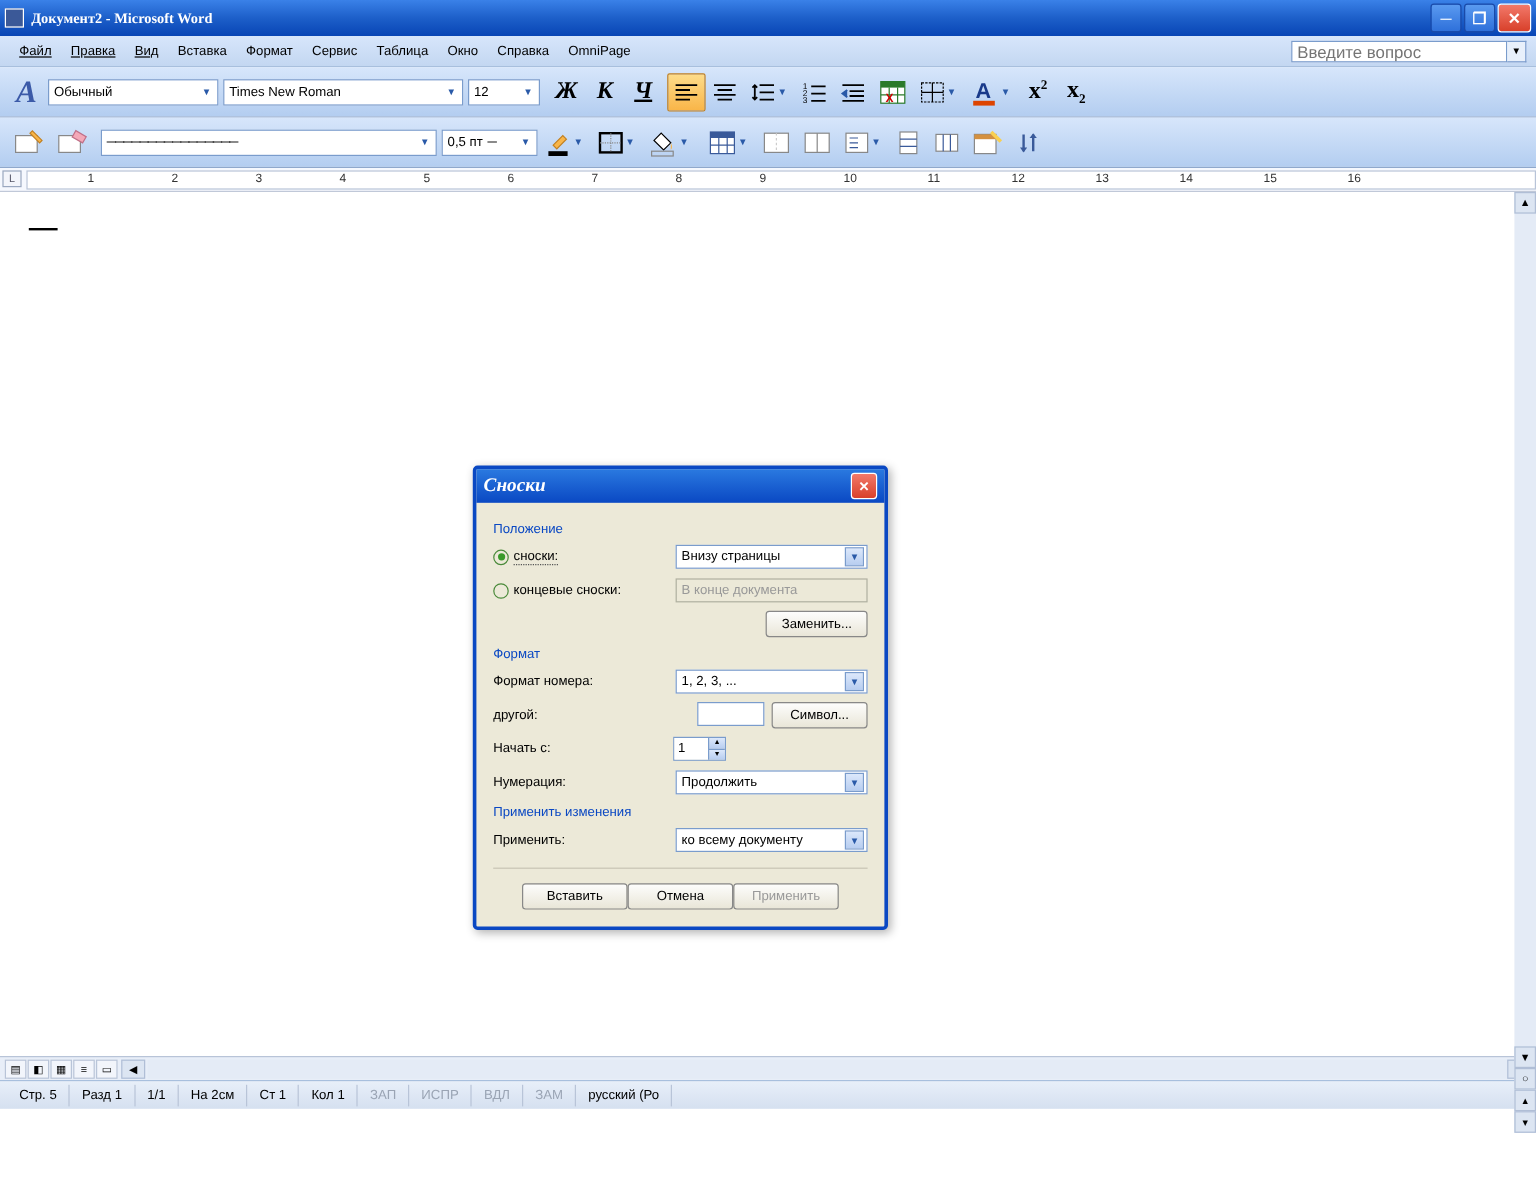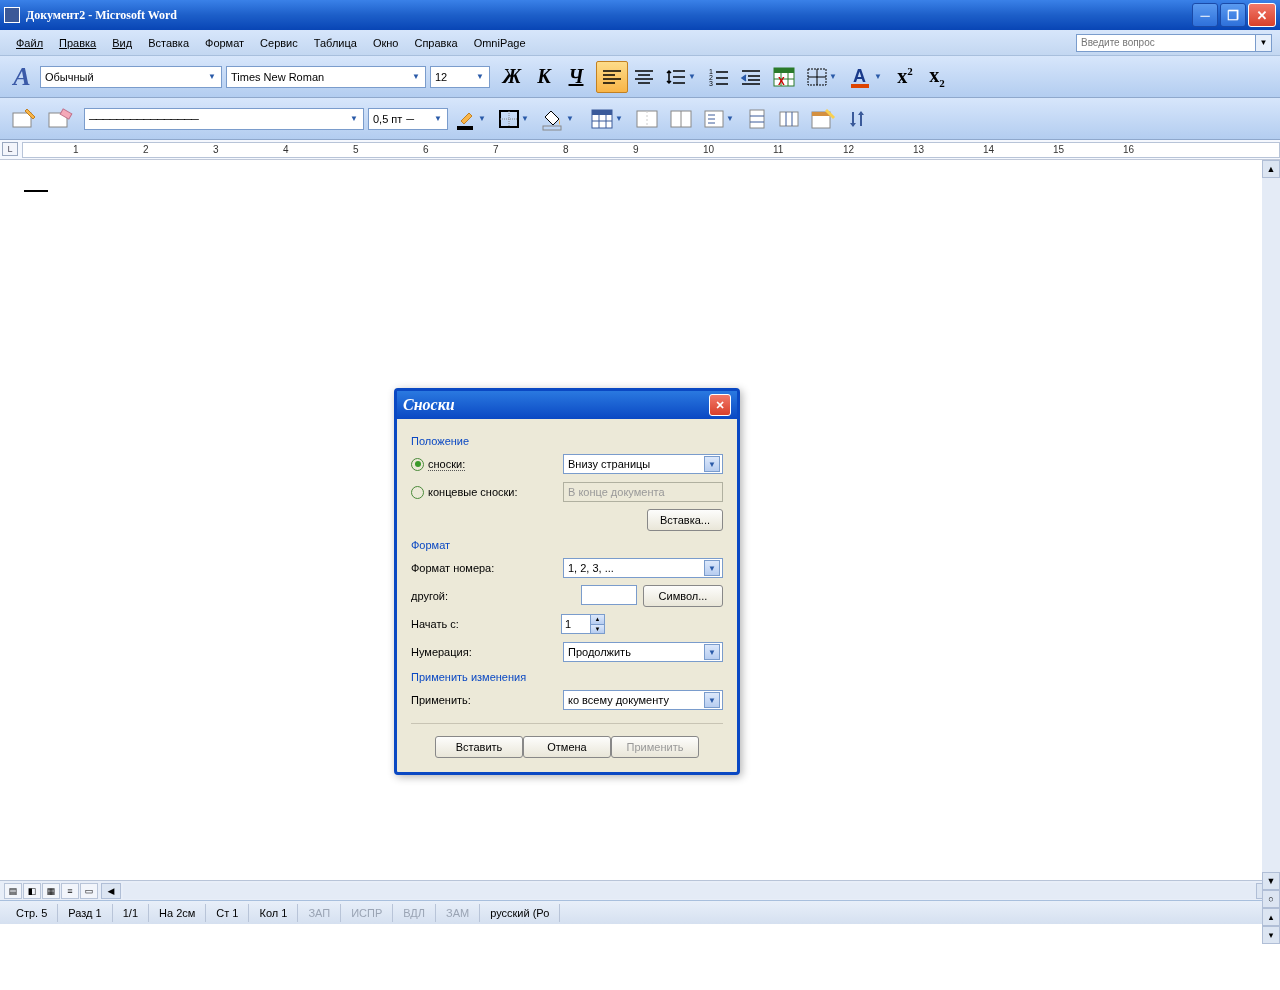--- a/index.html
+++ b/index.html
@@ -11,21 +11,21 @@
 .titlebar .title { font-size: 12px; font-weight: bold; font-family: "Trebuchet MS", Tahoma; flex: 1; }
 .titlebar .winbtns { display: flex; gap: 2px; }
 .titlebar .winbtn { width: 26px; height: 24px; display: flex; align-items: center; justify-content: center; background: linear-gradient(to bottom, #5a9af0, #2e70da); border: 1px solid #1a4aa8; border-radius: 3px; color: #fff; font-weight: bold; font-size: 13px; cursor: pointer; }
 .titlebar .winbtn.close { background: linear-gradient(to bottom, #f2796a, #d8402a); border-color: #fff; width: 28px; }
 
 
 .menubar { height: 26px; background: linear-gradient(to bottom, #d7e6fb, #c3d7f1); display: flex; align-items: center; padding: 0 8px; border-bottom: 1px solid #a8bfdd; }
 .menubar .menu-item { padding: 3px 8px; cursor: pointer; }
 .menubar .menu-item u { text-decoration: underline; }
 .menubar .help-box { margin-left: auto; display: flex; }
-.menubar .help-input { width: 180px; height: 18px; border: 1px solid #7a9ccc; padding: 1px 4px; font-size: 10px; background: #fff; }
+.menubar .help-input { width: 180px; height: 18px; border: 1px solid #7a9ccc; padding: 1px 4px; font-size: 14px; background: #fff; }
 .menubar .help-dd { width: 16px; height: 18px; border: 1px solid #7a9ccc; border-left: none; background: #e8f0fb; display:flex; align-items:center; justify-content:center; font-size: 8px; cursor:pointer; }
 
 
 .toolbar { height: 42px; background: linear-gradient(to bottom, #d7e6fb, #b3cdf0); display: flex; align-items: center; padding: 2px 6px; border-bottom: 1px solid #8fa8cc; }
 .toolbar .btn, .toolbar .sep { height: 32px; display: flex; align-items: center; justify-content: center; }
 .toolbar .btn { min-width: 32px; padding: 2px 4px; border: 1px solid transparent; cursor: pointer; border-radius: 2px; }
 .toolbar .btn.active { background: linear-gradient(to bottom, #fddc8a, #f9b548); border-color: #c18022; }
 .toolbar .sep { width: 4px; }
 .toolbar .combo { height: 22px; border: 1px solid #7a9ccc; background: #fff; display: flex; align-items: center; padding: 0 2px 0 4px; margin: 0 2px; }
 .toolbar .combo .dd { width: 14px; text-align: center; font-size: 8px; cursor:pointer; color: #2a5aa8; }
@@ -119,21 +119,21 @@
   <div class="help-box">
     <input class="help-input" placeholder="Введите вопрос" style="">
     <div class="help-dd">▼</div>
   </div>
 </div>
 
 <div class="toolbar">
   <div class="btn">
       <span class="biglabel">A</span>
     </div>
-  <div class="combo" style="width:182px">
+  <div class="combo" style="width:142px">
     <span>Обычный</span>
     <span class="dd" style="margin-left:auto">▼</span>
   </div>
   <div class="combo" style="width:200px">
     <span>Times New Roman</span>
     <span class="dd" style="margin-left:auto">▼</span>
   </div>
   <div class="combo" style="width:60px">
     <span>12</span>
     <span class="dd" style="margin-left:auto">▼</span>
@@ -400,21 +400,21 @@
         </div>
         <div class="ctrl">
           <div class="select disabled">
             <span>В конце документа</span>
             <span class="dd">▼</span>
           </div>
         </div>
       </div>
       <div class="row">
         <div class="ctrl" style="width:100%">
-          <button class="btn-std">Вставка...</button>
+          <button class="btn-std">Заменить...</button>
         </div>
       </div>
 
       <div class="group-label">Формат</div>
       <div class="row">
         <div class="lbl">Формат номера:</div>
         <div class="ctrl">
           <div class="select">
             <span>1, 2, 3, ...</span>
             <span class="dd">▼</span>

